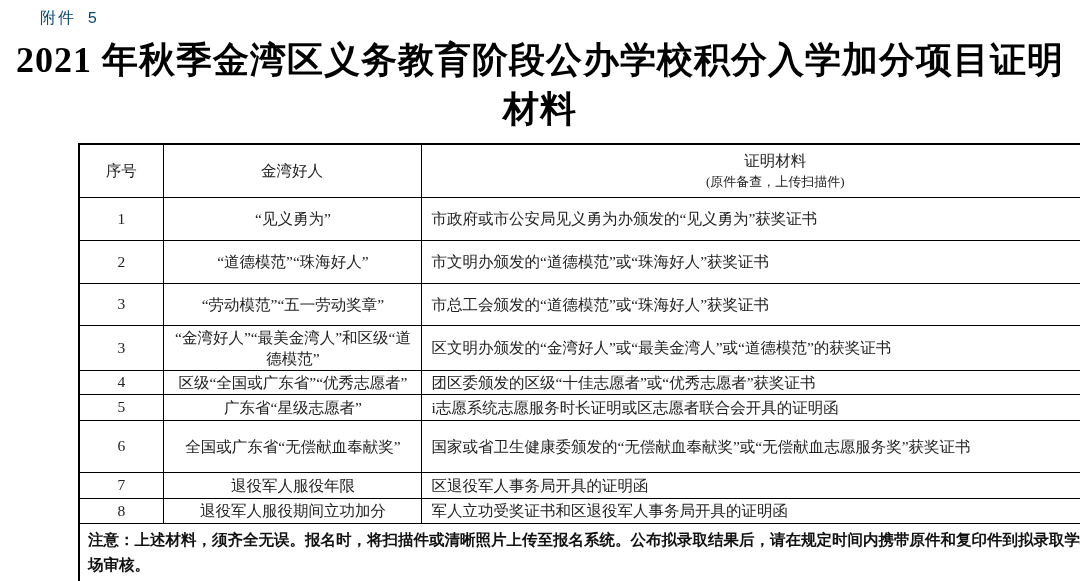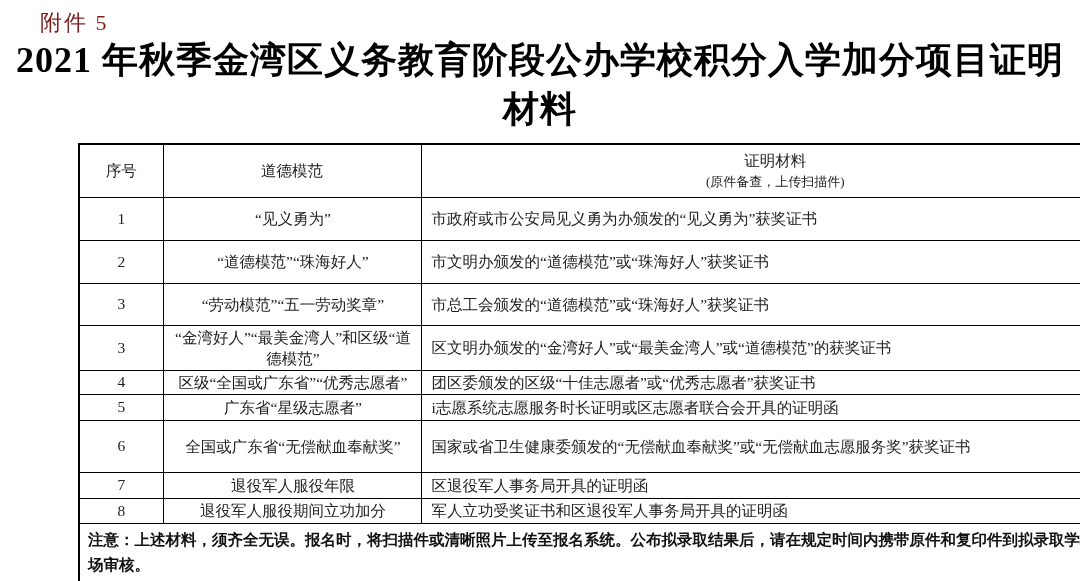--- a/index.html
+++ b/index.html
@@ -1,19 +1,19 @@
 <!DOCTYPE html>
 <html><head>
 <meta charset="utf-8">
 <style>
   * { margin:0; padding:0; box-sizing:border-box; }
   html,body { background:#ffffff; }
   body { font-family:"Liberation Serif","DejaVu Serif",serif; color:#1a1a1a; }
   .page { position:relative; width:1080px; height:581px; background:#ffffff; overflow:hidden; }
-  .attachment { position:absolute; left:40px; top:8px; font-size:22px; letter-spacing:2px; color:#7f1d1d; }
+  .attachment { position:absolute; left:40px; top:8px; font-size:16px; letter-spacing:2px; color:#0c4a6e;font-family:Liberation Mono, monospace; }
   .title { position:absolute; left:0; right:0; top:36px; text-align:center; font-size:36px; font-weight:bold; letter-spacing:1px; color:#000; }
   table.doc { position:absolute; left:78px; top:143px; width:932px; border-collapse:collapse; table-layout:fixed; border:2px solid #000; }
   .doc th, .doc td { border:1px solid #000; vertical-align:middle; font-size:15.5px; color:#222; font-weight:normal; }
   .col-no   { width:84px; }
   .col-item { width:258px; }
   .col-mat  { width:709px; }
   .doc th { text-align:center; padding:3px 4px; line-height:22px; }
   .th-sub { font-size:13px; line-height:19px; }
   td.c-no { text-align:center; }
   td.c-item { text-align:center; padding:1px 6px 1px 8px; line-height:21px; }
@@ -24,21 +24,21 @@
 <body>
 
 <div class="page">
   <div class="attachment">附件 5</div>
   <h1 class="title">2021 年秋季金湾区义务教育阶段公办学校积分入学加分项目证明材料</h1>
 
   <table class="doc">
     <thead>
       <tr style="height:53px;">
         <th class="col-no">序号</th>
-        <th class="col-item">道德模范</th>
+        <th class="col-item">金湾好人</th>
         <th class="col-mat">
           <div>证明材料</div>
           <div class="th-sub">(原件备查，上传扫描件)</div>
         </th>
       </tr>
     </thead>
     <tbody>
       <tr style="height:43px;">
         <td class="c-no">1</td>
         <td class="c-item">“见义勇为”</td>

